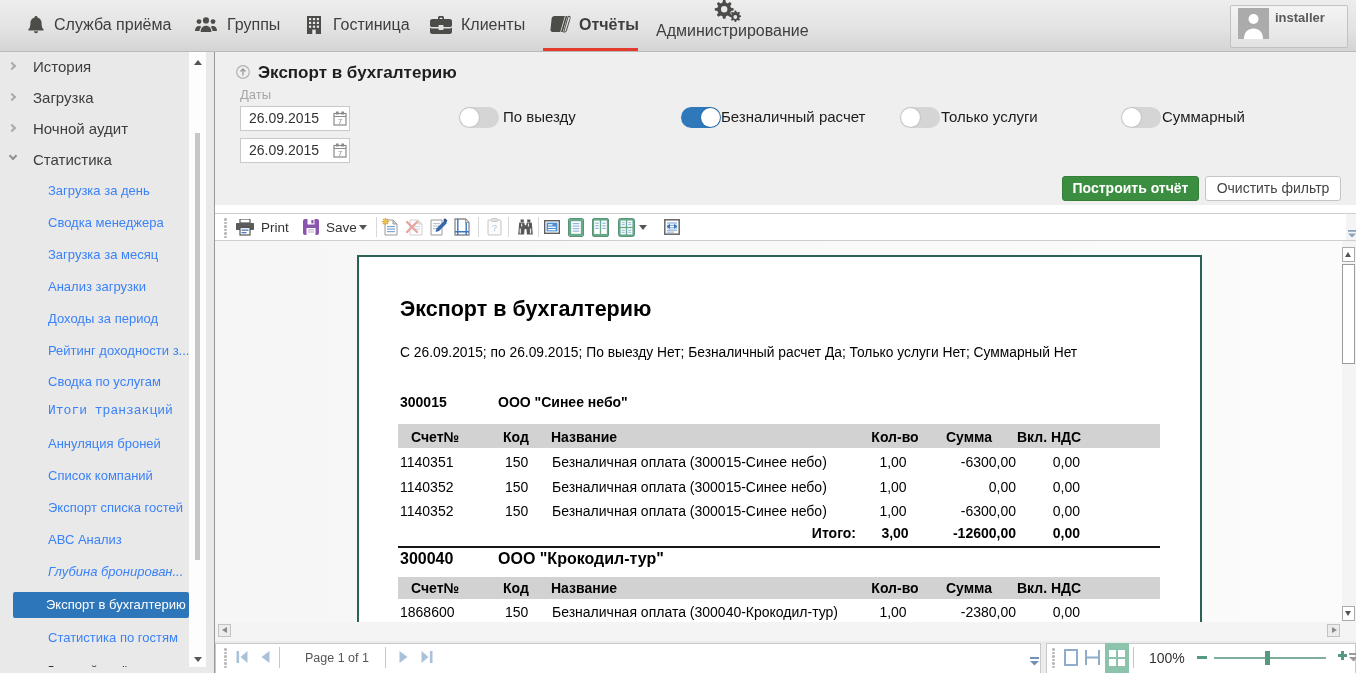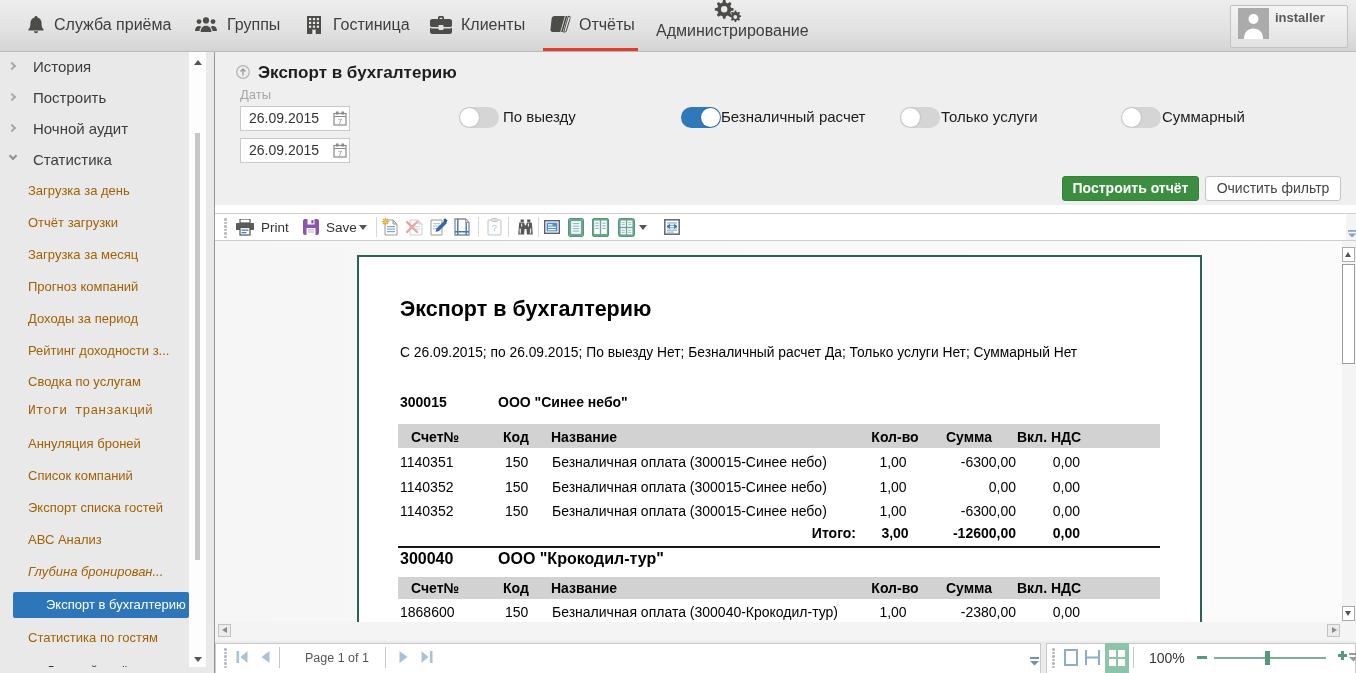--- a/index.html
+++ b/index.html
@@ -11,21 +11,21 @@
 .nav { position:absolute; top:0; height:49px; display:flex; align-items:center; color:#3e3e3c; font-size:16px; }
 .nav svg { margin-right:9px; }
 #redline { position:absolute; left:543px; top:48px; width:95px; height:3px; background:#e33b2e; }
 #userbox { position:absolute; left:1230px; top:5px; width:118px; height:43px; background:linear-gradient(180deg,#f4f4f4,#e2e2e2); border:1px solid #c2c2c2; border-radius:2px; }
 #userbox .av { position:absolute; left:7px; top:2px; width:31px; height:31px; background:#ababab; }
 #userbox .nm { position:absolute; left:44px; top:4px; font-size:13px; font-weight:bold; color:#5a5a5a; }
 
 #sidebar { position:absolute; left:0; top:52px; width:215px; height:621px; background:#e9e9e9; border-right:1px solid #979797; }
 #sidescroll { position:absolute; left:189px; top:52px; width:17px; height:615px; background:#fdfdfd; }
 .mitem { position:absolute; left:33px; width:156px; font-size:15px; color:#3d3d3d; white-space:nowrap; overflow:hidden; }
-.sitem { position:absolute; left:28px; width:142px; font-size:13px; color:#a16207; white-space:nowrap; overflow:hidden; }
+.sitem { position:absolute; left:48px; width:142px; font-size:13px; color:#3b82f6; white-space:nowrap; overflow:hidden; }
 .chevr { position:absolute; left:9px; width:6px; height:6px; border-right:2px solid #ababab; border-bottom:2px solid #ababab; transform:rotate(-45deg); }
 .chevd { position:absolute; left:10px; width:6px; height:6px; border-right:2px solid #909090; border-bottom:2px solid #909090; transform:rotate(45deg); }
 .ssarr { position:absolute; width:0; height:0; border-style:solid; }
 #sthumb { position:absolute; left:195px; top:133px; width:5px; height:427px; background:#c7c7c7; }
 #selitem { position:absolute; left:13px; top:592px; width:176px; height:26px; background:#2d76b9; border-radius:2px; color:#fff; font-size:13px; line-height:26px; padding-left:33px; }
 
 #filter { position:absolute; left:215px; top:52px; width:1141px; height:153px; background:#efefef; }
 #ftitle { position:absolute; left:258px; top:63px; font-size:17px; font-weight:bold; color:#1e1e1e; }
 #dlabel { position:absolute; left:240px; top:87px; font-size:13px; color:#a6a6a6; }
 .dinput { position:absolute; left:240px; width:110px; height:25px; background:#fff; border:1px solid #c9c9c9; font-size:14px; color:#333; line-height:23px; padding-left:8px; }
@@ -100,21 +100,21 @@
 <span>Гостиница</span>
   </div>
 <div class="nav" style="left:430px;">
 <svg width="22" height="18" viewBox="0 0 22 18">
       <g fill="#4c4c49">
         <path d="M8 3V1.6C8 .7 8.7 0 9.6 0h2.8c.9 0 1.6.7 1.6 1.6V3h6c.9 0 2 1.1 2 2v4.2c0 .9-1.1 1.8-2 1.8h-6.5v-1.3c0-.4-.3-.7-.7-.7h-3.6c-.4 0-.7.3-.7.7V11H2c-.9 0-2-.9-2-1.8V5c0-.9 1.1-2 2-2zm1.7-.1h2.6v-1.2H9.7zM0 11.6c.6.5 1.3.9 2 .9h6.5v.8c0 .4.3.7.7.7h3.6c.4 0 .7-.3.7-.7v-.8H20c.7 0 1.4-.4 2-.9V16c0 .9-1.1 2-2 2H2c-.9 0-2-1.1-2-2z"></path>
       </g>
     </svg>
 <span>Клиенты</span>
   </div>
-<div class="nav" style="left:549px;">
+<div class="nav" style="left:549px;font-weight:bold;">
 <svg width="21" height="19" viewBox="0 0 21 19" style="transform:skewX(-6deg);">
       <g fill="#4c4c49">
         <path d="M2 3.5C2 2 3.2 1 4.7 1H15l-3 16H4.5C3 17 2 16 2 14.5zM15.8 1h1.7l-3 16h-1.7z"></path>
         <path d="M18.4 1.4 15.5 17h.9c.7 0 1.5-.6 1.6-1.3L20.6 3c.2-.8-.4-1.4-1.2-1.5z" fill="none" stroke="#4c4c49" stroke-width="1"></path>
       </g>
     </svg>
 <span>Отчёты</span>
   </div>
 <div class="nav" style="left:656px;flex-direction:column;">
 <svg width="27" height="22" viewBox="0 0 27 22">
@@ -133,27 +133,27 @@
         <circle cx="15.5" cy="11" r="5" fill="#fff"></circle>
         <path d="M6 31c0-7 4-10.5 9.5-10.5S25 24 25 31z" fill="#fff"></path>
       </svg>
 </div>
     <div class="nm">installer</div>
   </div>
 
 
 <div id="sidebar"></div>
 <div class="chevr" style="top:63px;"></div><div class="mitem" style="top:58px;">История</div>
-<div class="chevr" style="top:94px;"></div><div class="mitem" style="top:89px;">Построить</div>
+<div class="chevr" style="top:94px;"></div><div class="mitem" style="top:89px;">Загрузка</div>
 <div class="chevr" style="top:125px;"></div><div class="mitem" style="top:120px;">Ночной аудит</div>
 <div class="chevd" style="top:153px;"></div><div class="mitem" style="top:151px;">Статистика</div>
 <div class="sitem" style="top:183px;">Загрузка за день</div>
-<div class="sitem" style="top:215px;">Отчёт загрузки</div>
+<div class="sitem" style="top:215px;">Сводка менеджера</div>
 <div class="sitem" style="top:247px;">Загрузка за месяц</div>
-<div class="sitem" style="top:279px;">Прогноз компаний</div>
+<div class="sitem" style="top:279px;">Анализ загрузки</div>
 <div class="sitem" style="top:311px;">Доходы за период</div>
 <div class="sitem" style="top:343px;">Рейтинг доходности з...</div>
 <div class="sitem" style="top:374px;">Сводка по услугам</div>
 <div class="sitem" style="top:403px;font-family:Liberation Mono, monospace;">Итоги транзакций</div>
 <div class="sitem" style="top:436px;">Аннуляция броней</div>
 <div class="sitem" style="top:468px;">Список компаний</div>
 <div class="sitem" style="top:500px;">Экспорт списка гостей</div>
 <div class="sitem" style="top:532px;">АВС Анализ</div>
 <div class="sitem" style="top:564px;font-style:italic;">Глубина бронирован...</div>
 <div id="selitem">Экспорт в бухгалтерию</div>

